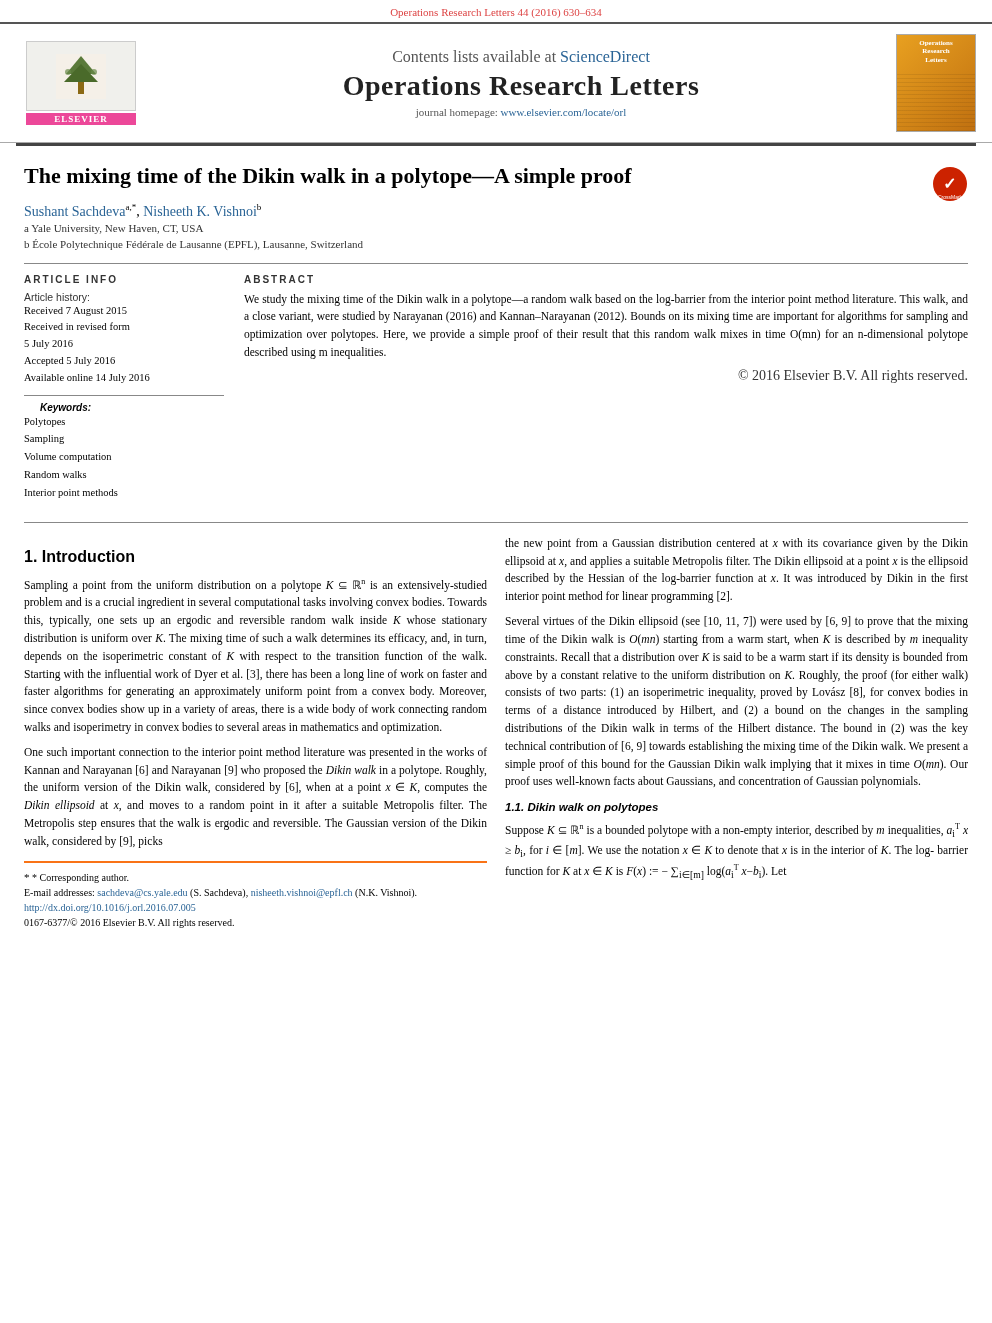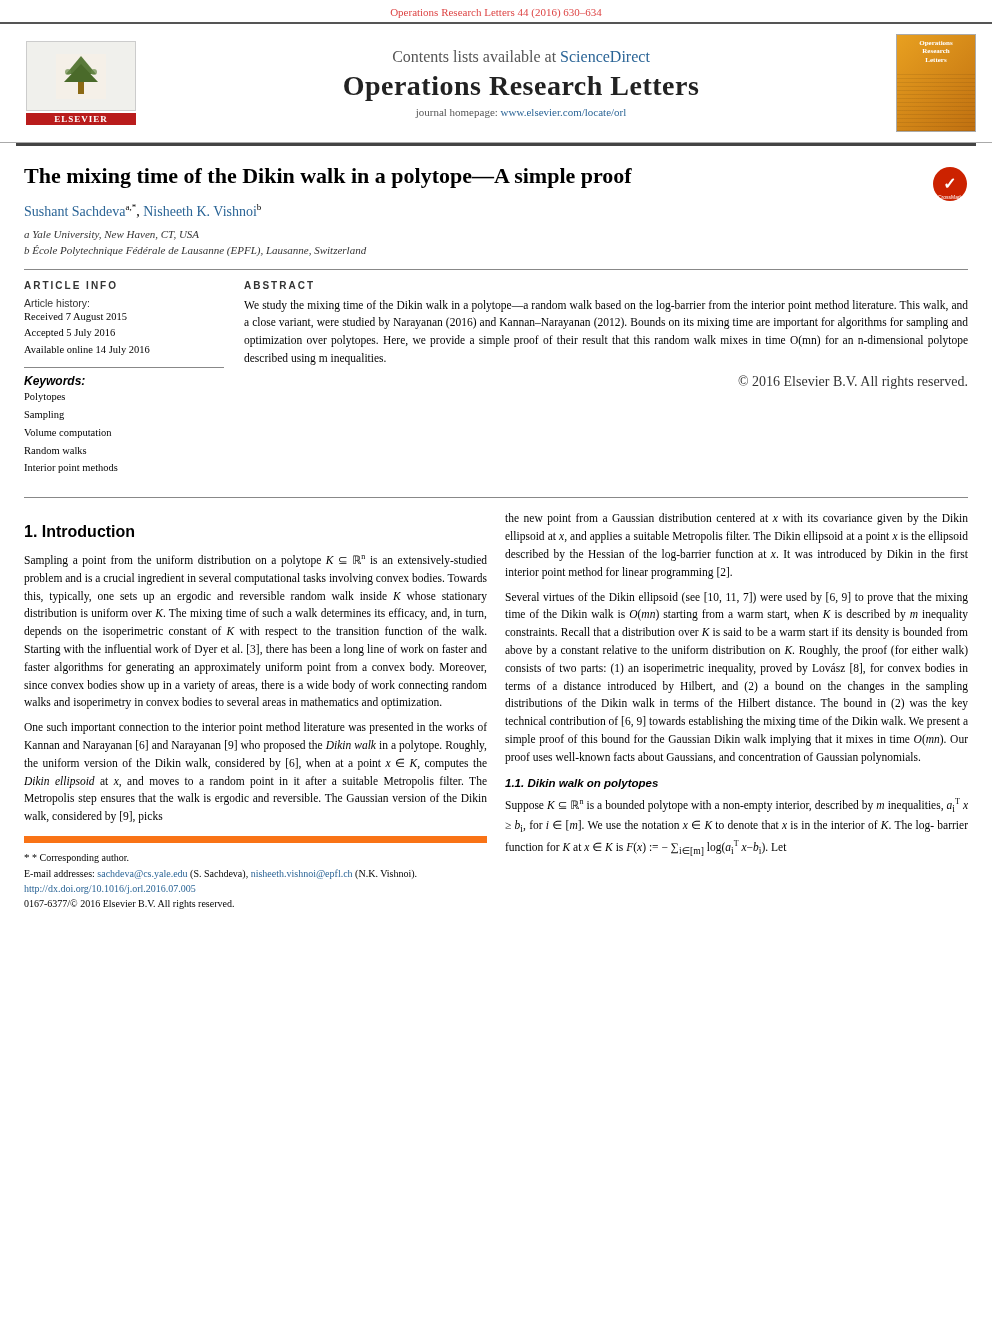--- a/index.html
+++ b/index.html
@@ -54,21 +54,21 @@
       color: #555;
       flex-direction: column;
       overflow: hidden;
       position: relative;
     }
     .logo-tree {
       width: 50px;
       height: 45px;
     }
     .elsevier-wordmark {
-      background: #b91c1c;
+      background: #ec4899;
       color: #fff;
       font-size: 9px;
       font-weight: bold;
       padding: 1px 6px;
       letter-spacing: 1px;
       margin-top: 2px;
       width: 110px;
       text-align: center;
     }
     .journal-center {
@@ -161,29 +161,27 @@
     }
     .crossmark {
       width: 36px;
       height: 36px;
       margin-top: 4px;
     }
 
     
     .authors {
       font-size: 14px;
-      margin-bottom: 6px;
     }
     .author-sup { font-size: 9px; vertical-align: super; }
     .author-link { color: #2a6496; text-decoration: none; }
 
     
     .affiliations {
       font-size: 11px;
-      font-style: italic;
       color: #333;
       margin-bottom: 0;
       line-height: 1.5;
     }
 
     
     .line-sep {
       height: 1px;
       background: #888;
       margin: 10px 0;
@@ -214,22 +212,23 @@
       color: #333;
       font-family: Arial, sans-serif;
     }
     .info-block {
       margin-bottom: 8px;
     }
     .info-dates { font-size: 10.5px; line-height: 1.6; }
     .kw-title {
       font-style: italic;
       font-weight: bold;
-      font-size: 12px;
+      font-size: 10px;
       font-family: Arial, sans-serif;
+      margin-left: 16px;
     }
     .kw-list { font-size: 10.5px; line-height: 1.7; list-style: none; padding: 0; }
 
     
     .abstract-col {
       flex: 1;
       font-size: 11.5px;
     }
     .abstract-text {
       line-height: 1.55;
@@ -274,21 +273,21 @@
 
     .body-para {
       margin-bottom: 7px;
       text-align: justify;
       font-size: 11.5px;
       line-height: 1.55;
     }
 
     
     .footnote-area {
-      border-top: 7px solid #f97316;
+      border-top: 2px solid #f97316;
       margin-top: 10px;
       padding-top: 6px;
       font-size: 10px;
       line-height: 1.5;
     }
     .footnote-area a { color: #2a6496; text-decoration: none; }
     .footnote-star { font-size: 11px; }
     sup { font-size: 8px; }
   </style>
 </head>
@@ -366,20 +365,21 @@
 
   <div class="line-sep"></div>
 
   <div class="info-abstract">
 
     <div class="article-info">
       <div class="info-section-title">Article Info</div>
       <div class="info-block">
         <div class="info-label">Article history:</div>
         <div class="info-dates">Received 7 August 2015</div>
+        <div class="info-dates">Received in revised form<br>5 July 2016</div>
         <div class="info-dates">Accepted 5 July 2016</div>
         <div class="info-dates">Available online 14 July 2016</div>
       </div>
       <div class="line-sep" style="margin: 6px 0;"></div>
       <div class="info-block">
         <div class="kw-title">Keywords:</div>
         <ul class="kw-list">
           <li>Polytopes</li>
           <li>Sampling</li>
           <li>Volume computation</li>

